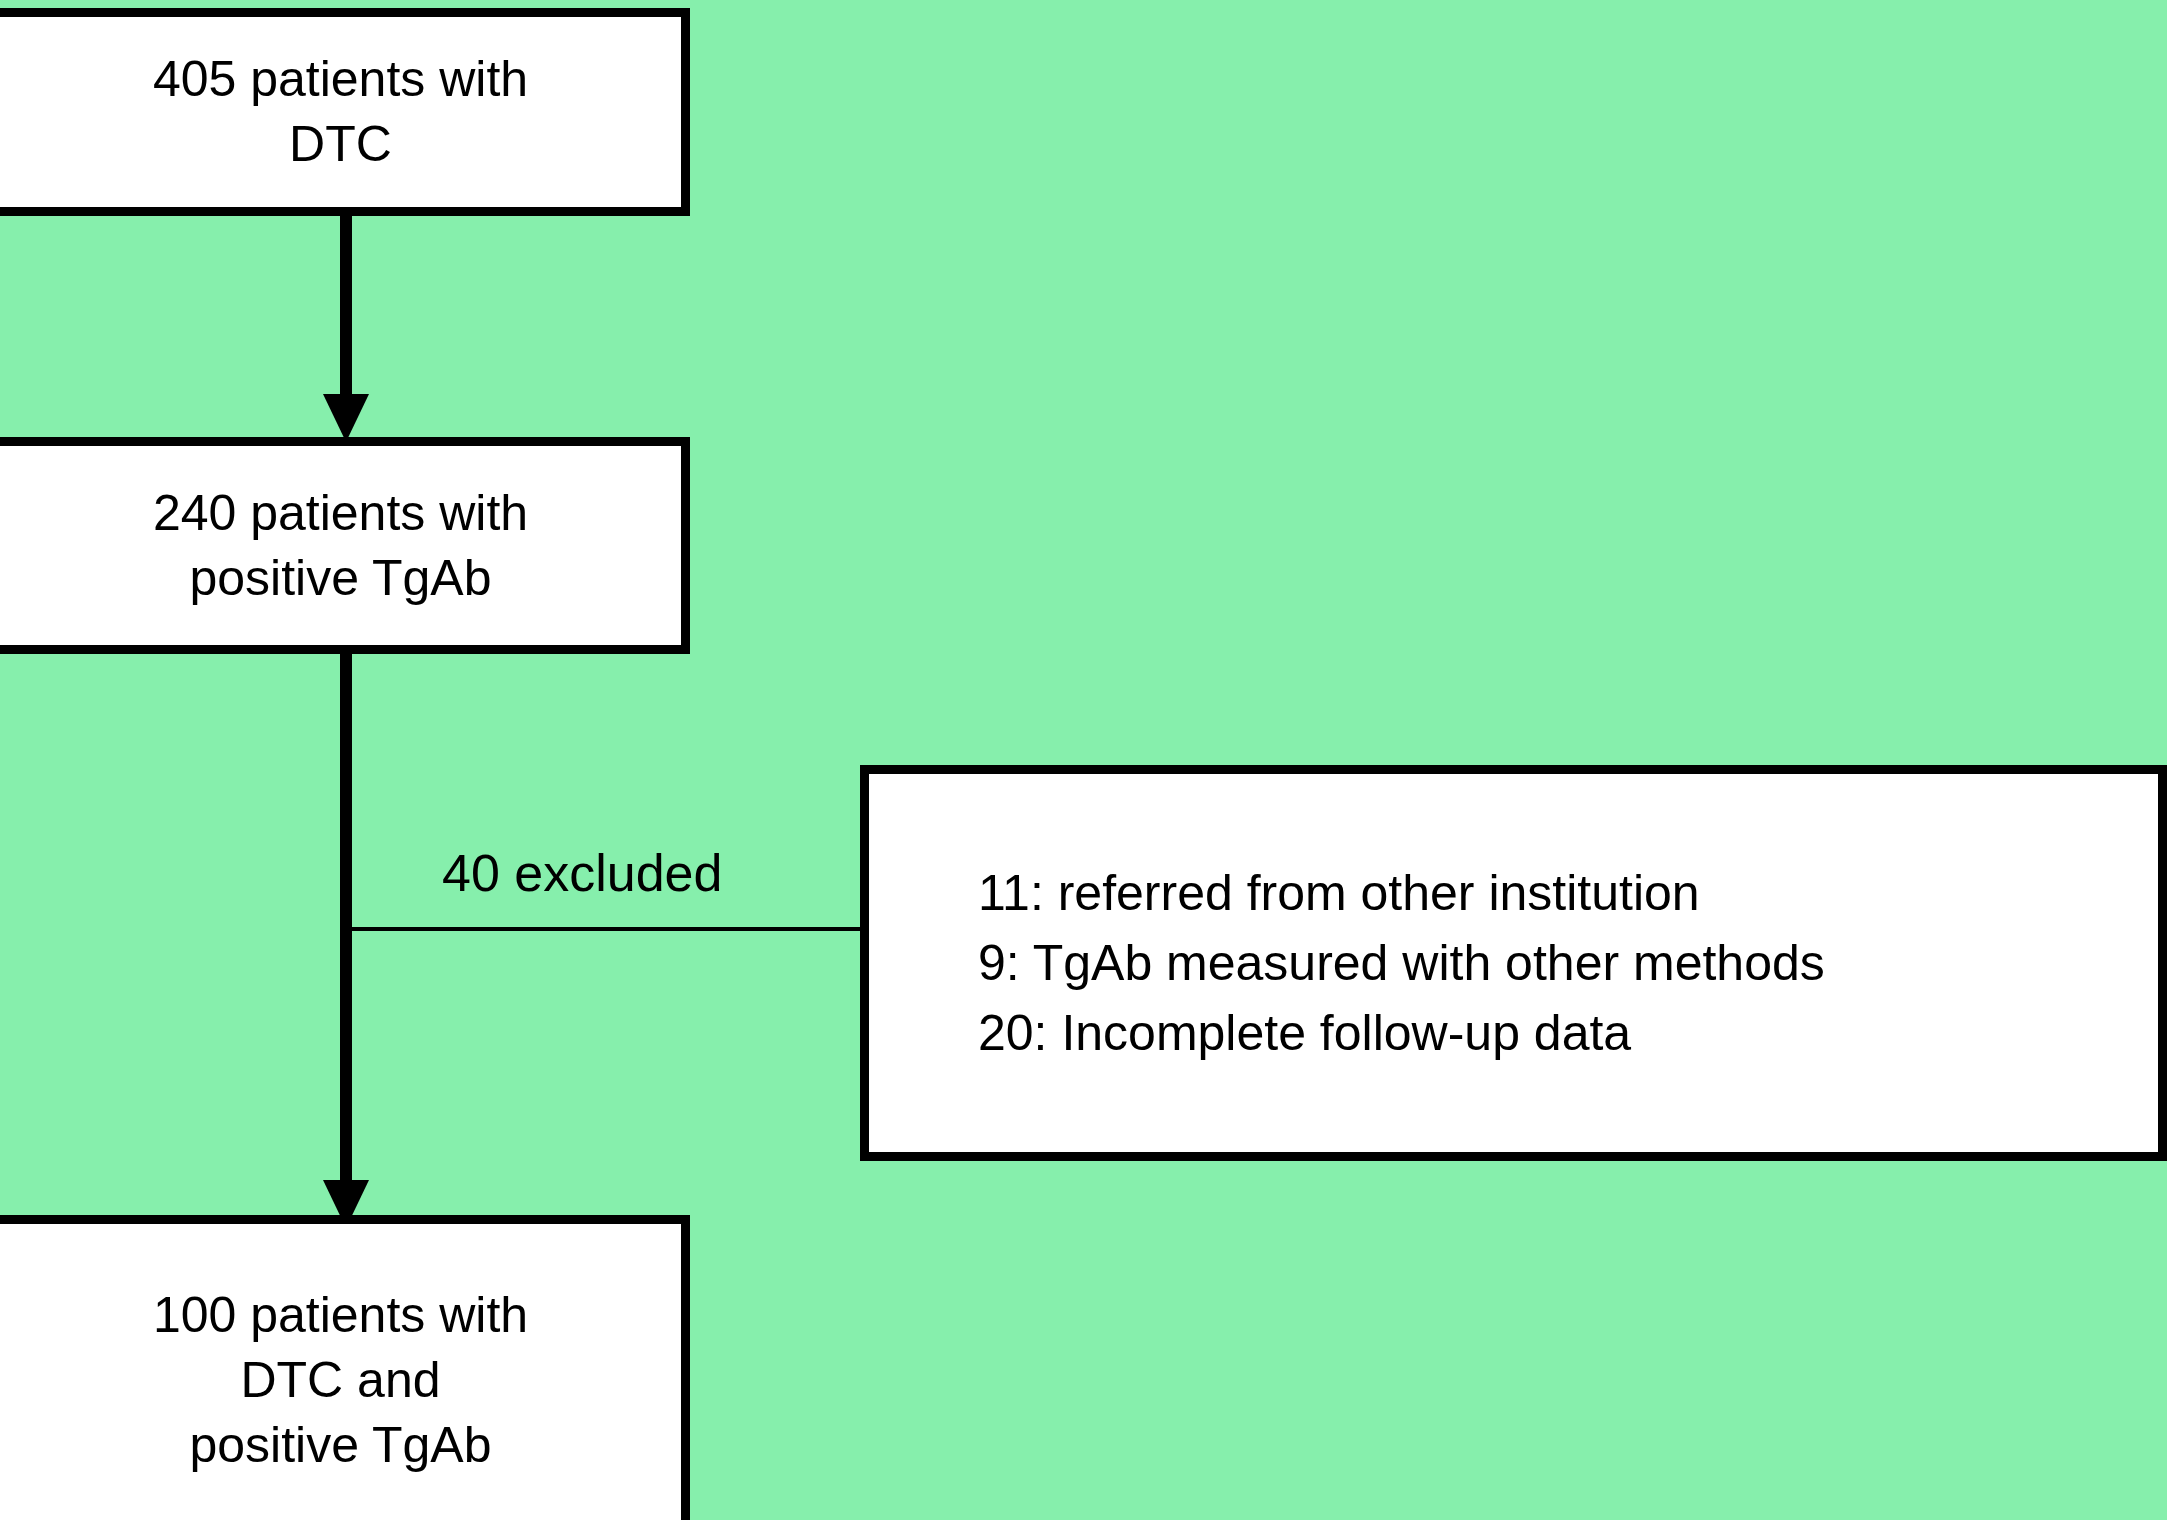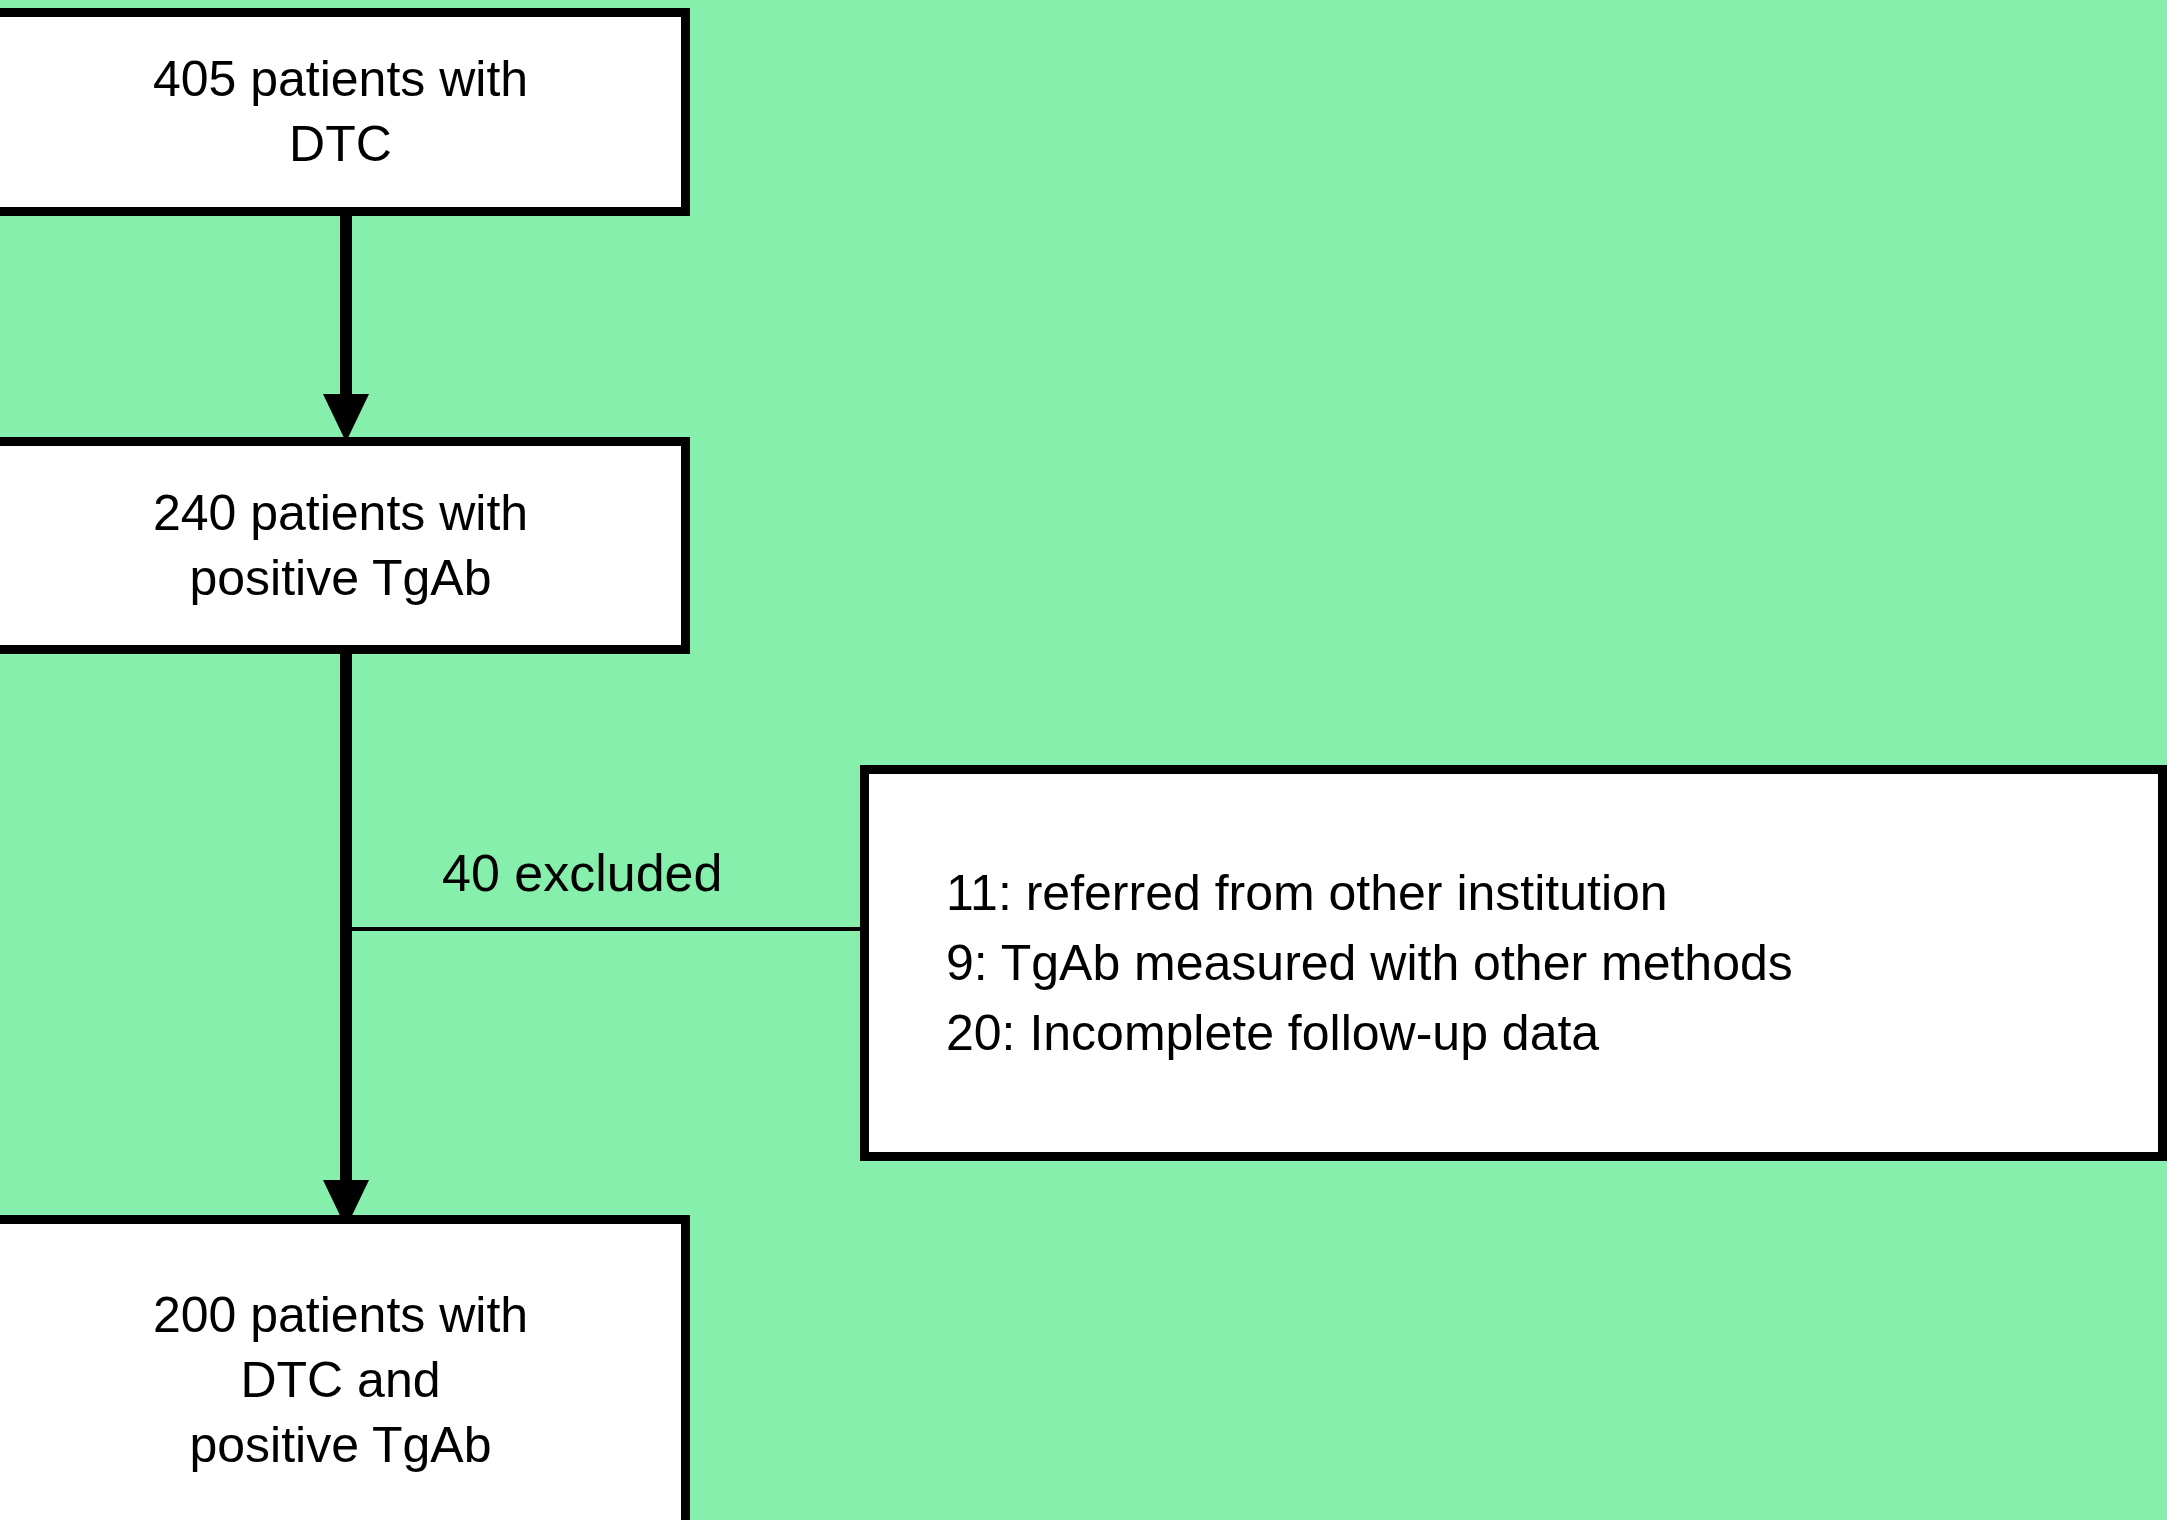--- a/index.html
+++ b/index.html
@@ -45,21 +45,21 @@
   
   #node-excluded {
     left: 860px;
     top: 765px;
     width: 1307px;
     height: 396px;
     justify-content: flex-start;
     text-align: left;
   }
   #node-excluded .node-label {
-    padding-left: 77px;
+    padding-left: 109px;
     font-size: 50px;
     line-height: 1.40;
   }
 
   
   .vline {
     position: absolute;
     background: #000000;
   }
   .arrowhead {
@@ -124,18 +124,18 @@
   <div id="edge-excluded-line"></div>
   <div id="label-excluded-count">40 excluded</div>
 
   <div class="node" id="node-excluded">
     <div class="node-label">11: referred from other institution
 9: TgAb measured with other methods
 20: Incomplete follow-up data</div>
   </div>
 
   <div class="node" id="node-included">
-    <div class="node-label">200 patients with
+    <div class="node-label">100 patients with
 DTC and
 positive TgAb</div>
   </div>
 
 </div>
 
 </body></html>

